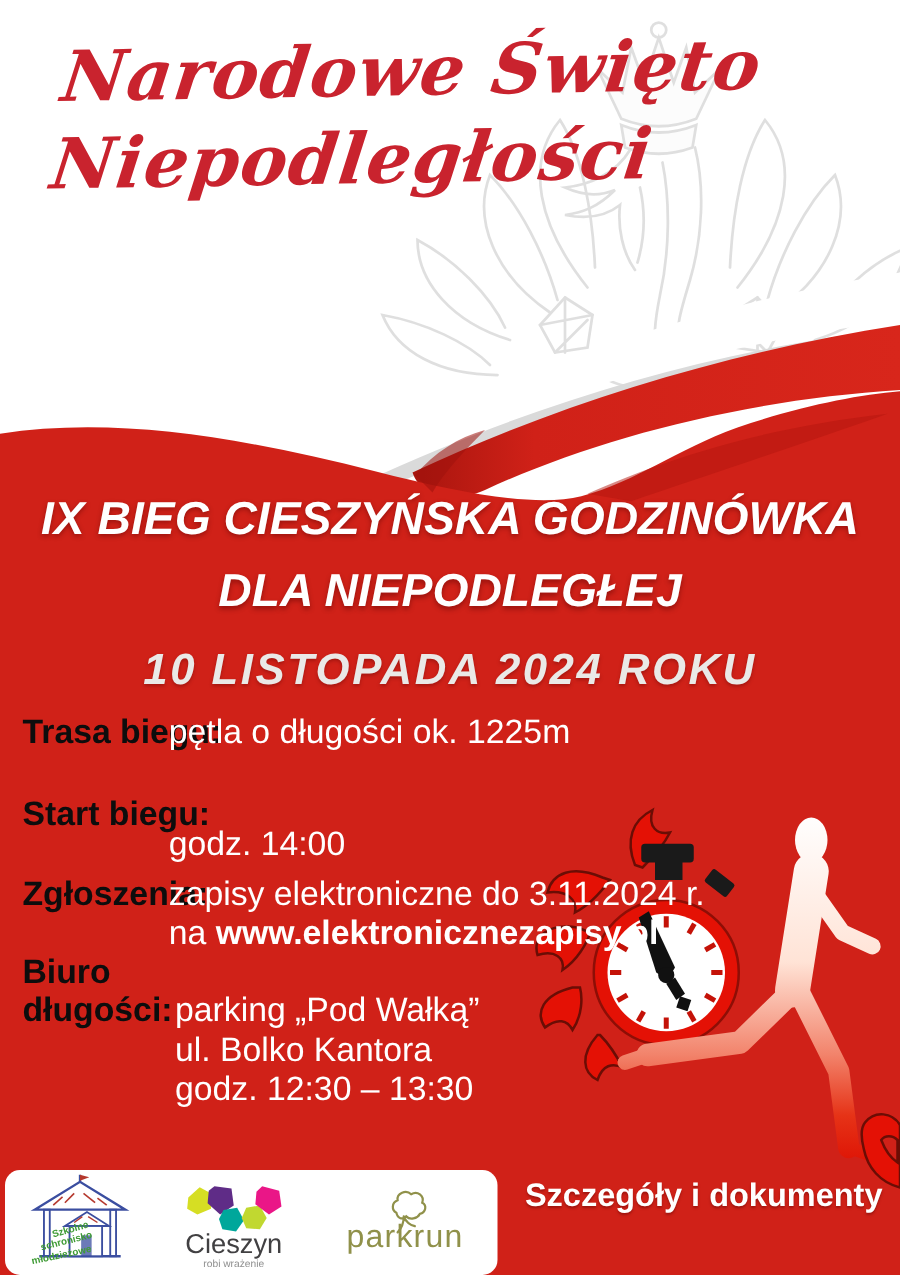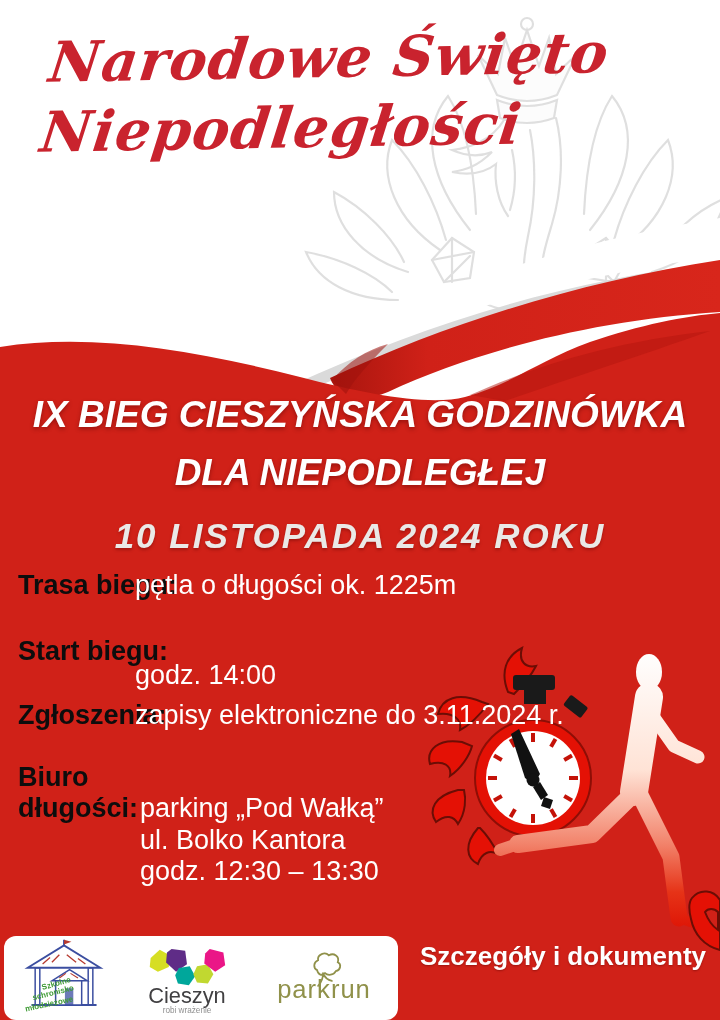--- a/index.html
+++ b/index.html
@@ -165,20 +165,23 @@
   <div class="date-line">10 LISTOPADA 2024 ROKU</div>
 
   <div class="info-label" style="top:570px;">Trasa biegu:</div>
   <div class="info-value" style="top:570px;left:135px;">pętla o długości ok. 1225m</div>
 
   <div class="info-label" style="top:636px;">Start biegu:</div>
   <div class="info-value" style="top:660px;left:135px;">godz. 14:00</div>
 
   <div class="info-label" style="top:700px;">Zgłoszenia:</div>
   <div class="info-value" style="top:700px;left:135px;">zapisy elektroniczne do 3.11.2024 r.</div>
+  <div class="info-value" style="top:731px;left:135px;">
+    <span>na </span><b>www.elektronicznezapisy.pl</b>
+  </div>
 
   <div class="info-label" style="top:762px;">Biuro</div>
   <div class="info-label" style="top:793px;">długości:</div>
   <div class="info-value" style="top:793px;left:140px;">parking „Pod Wałką”</div>
   <div class="info-value" style="top:825px;left:140px;">ul. Bolko Kantora</div>
   <div class="info-value" style="top:856px;left:140px;">godz. 12:30 – 13:30</div>
 
   <div class="footer-box">
 
     <svg width="100" height="80" viewBox="0 0 90 86">

